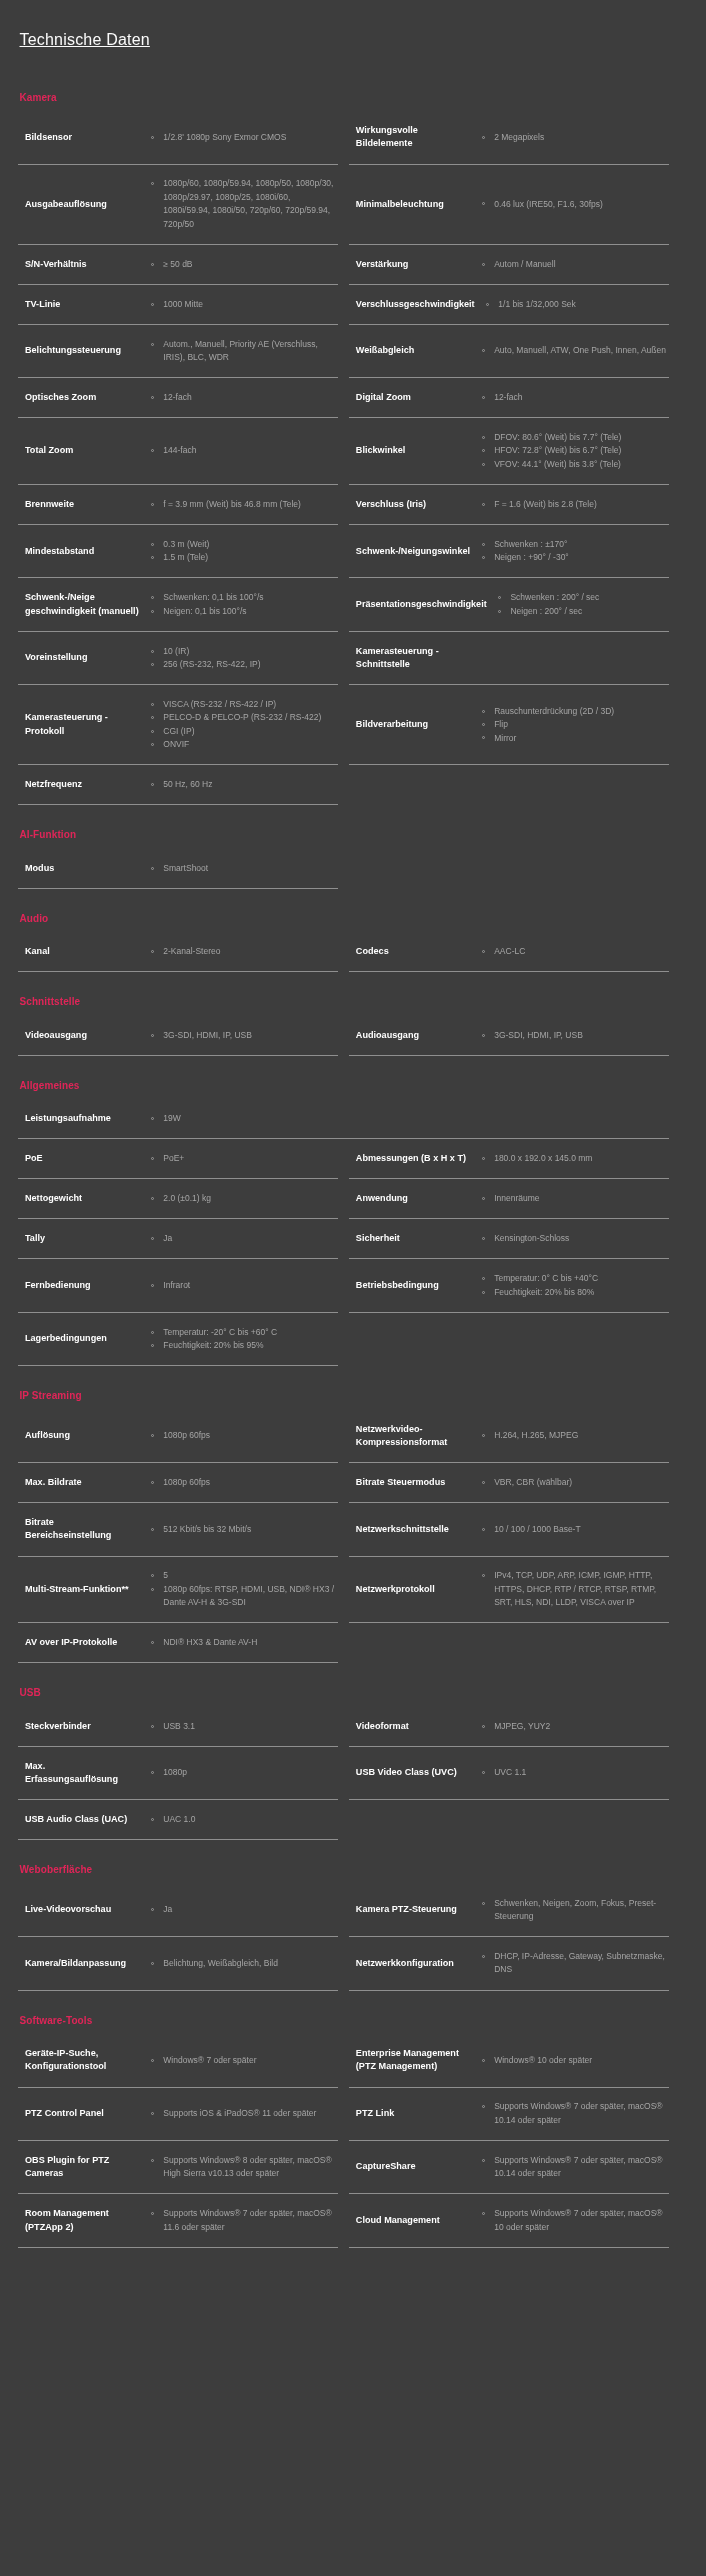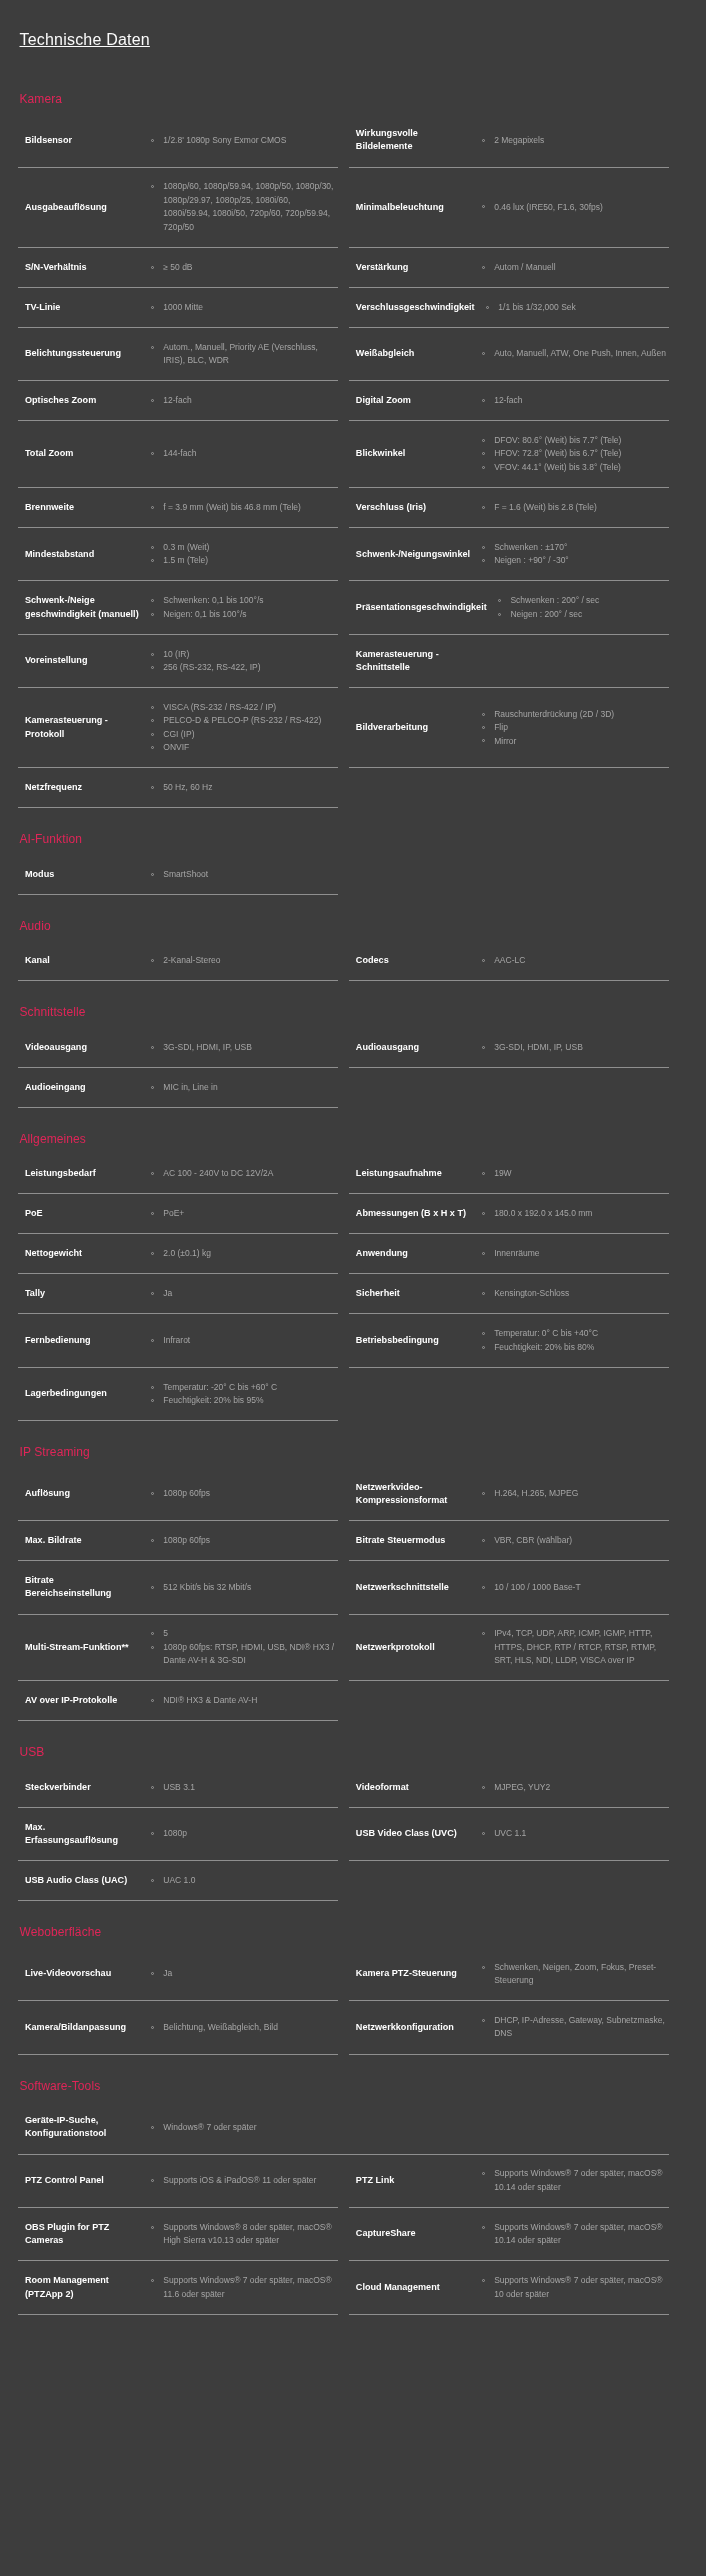--- a/index.html
+++ b/index.html
@@ -20,22 +20,22 @@
     font-weight: 400;
     color: #fbfbfb;
     margin: 3.7px 0 0 1.2px;
     letter-spacing: 0.2px;
     text-decoration: underline;
   }
   section.spec-section { margin-top: 24px; }
   section.spec-section:first-of-type { margin-top: 43px; }
   .section-title {
     color: #e02558;
-    font-size: 12px;
-    font-weight: 400;
+    font-size: 10px;
+    font-weight: 700;
     margin: 0 0 8.5px 1.2px;
     letter-spacing: 0.1px;
   }
   .section-title:empty { display: none; }
   .row-pair { display: flex; gap: 11px; }
   .cell {
     flex: 1 1 0;
     display: flex;
     align-items: center;
     padding: 12.8px 0;
@@ -313,39 +313,24 @@
               <li class="value">3G-SDI, HDMI, IP, USB</li>
             </ul>
           </div>
           <div class="cell right">
             <div class="spec-label">Audioausgang</div>
             <ul class="values">
               <li class="value">3G-SDI, HDMI, IP, USB</li>
             </ul>
           </div>
         </div>
-        <div class="row-pair">
-          <div class="cell left">
-            <div class="spec-label">Audioeingang</div>
-            <ul class="values">
-              <li class="value">MIC in, Line in</li>
-            </ul>
-          </div>
-          <div class="cell right empty"></div>
-        </div>
       </section>
       <section class="spec-section">
         <h2 class="section-title">Allgemeines</h2>
         <div class="row-pair">
-          <div class="cell left">
-            <div class="spec-label">Leistungsbedarf</div>
-            <ul class="values">
-              <li class="value">AC 100 - 240V to DC 12V/2A</li>
-            </ul>
-          </div>
           <div class="cell right">
             <div class="spec-label">Leistungsaufnahme</div>
             <ul class="values">
               <li class="value">19W</li>
             </ul>
           </div>
         </div>
         <div class="row-pair">
           <div class="cell left">
             <div class="spec-label">PoE</div>
@@ -554,20 +539,26 @@
           </div>
         </div>
       </section>
       <section class="spec-section">
         <h2 class="section-title">Software-Tools</h2>
         <div class="row-pair">
           <div class="cell left">
             <div class="spec-label">Geräte-IP-Suche, Konfigurationstool</div>
             <ul class="values">
               <li class="value">Windows® 7 oder später</li>
+            </ul>
+          </div>
+          <div class="cell right">
+            <div class="spec-label">Enterprise Management (PTZ Management)</div>
+            <ul class="values">
+              <li class="value">Windows® 10 oder später</li>
             </ul>
           </div>
         </div>
         <div class="row-pair">
           <div class="cell left">
             <div class="spec-label">PTZ Control Panel</div>
             <ul class="values">
               <li class="value">Supports iOS &amp; iPadOS® 11 oder später</li>
             </ul>
           </div>

